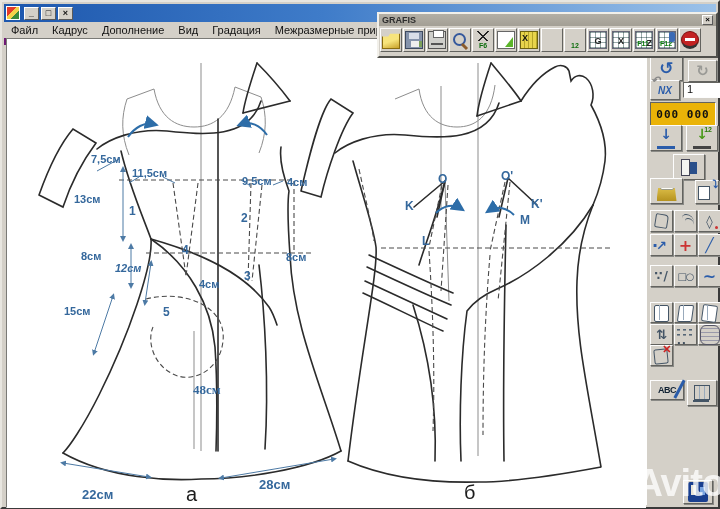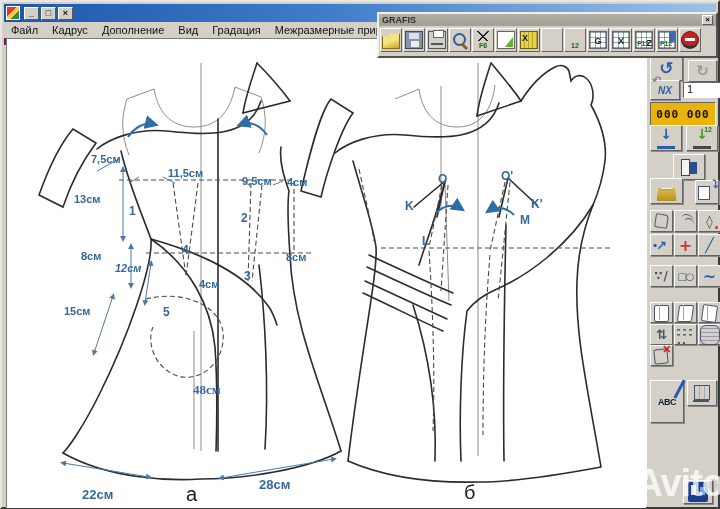--- a/index.html
+++ b/index.html
@@ -248,21 +248,21 @@
         <g stroke="#2d6da8" fill="none" stroke-width="2">
           <path d="M435,212 C443,204 453,203 459,207" marker-end="url(#ba)"></path>
           <path d="M513,214 C505,206 495,205 489,209" marker-end="url(#ba)"></path>
         </g>
       </g>
     </svg>
 
     <div class="labels">
 
     <span class="lbl" style="left: 84px; top: 114px;">7,5см</span>
-        <span class="lbl" style="left: 125px; top: 128px; margin-left: 36px;">11,5см</span>
+        <span class="lbl" style="left: 125px; top: 128px;">11,5см</span>
         <span class="lbl" style="left: 235px; top: 136px;">9,5см</span>
         <span class="lbl" style="left: 280px; top: 137px;">4см</span>
         <span class="lbl" style="left: 67px; top: 154px;">13см</span>
         <span class="lbl num" style="left: 122px; top: 165px;">1</span>
         <span class="lbl num" style="left: 234px; top: 172px;">2</span>
         <span class="lbl" style="left: 74px; top: 211px;">8см</span>
         <span class="lbl num" style="left: 175px; top: 204px;">4</span>
         <span class="lbl" style="left: 279px; top: 212px;">8см</span>
         <span class="lbl" style="left: 108px; top: 223px; font-style: italic;">12см</span>
         <span class="lbl num" style="left: 237px; top: 230px;">3</span>
@@ -378,21 +378,21 @@
       <button class="sbtn" style="left:51px;width:23px;height:21px">
           <span class="sic ic-quilt"></span>
         </button>
     </div>
     <div class="sb-row" style="top:307px">
       <button class="sbtn" style="left:3px;width:23px;height:21px">
           <span class="sic ic-delpiece"></span>
         </button>
     </div>
     <div class="sb-row" style="top:342px">
-      <button class="sbtn" style="left:3px;width:34px;height:43px">
+      <button class="sbtn" style="left:3px;width:34px;height:20px">
           <span class="sic glyph ic-abc">ABC</span>
         </button>
       <button class="sbtn" style="left:40px;width:30px;height:26px">
           <span class="sic ic-pmeasure"></span>
         </button>
     </div>
     <div class="sb-row" style="top:442px">
       <button class="sbtn" style="left:36px;width:30px;height:24px">
           <span class="sic ic-bottomtool"></span>
         </button>

